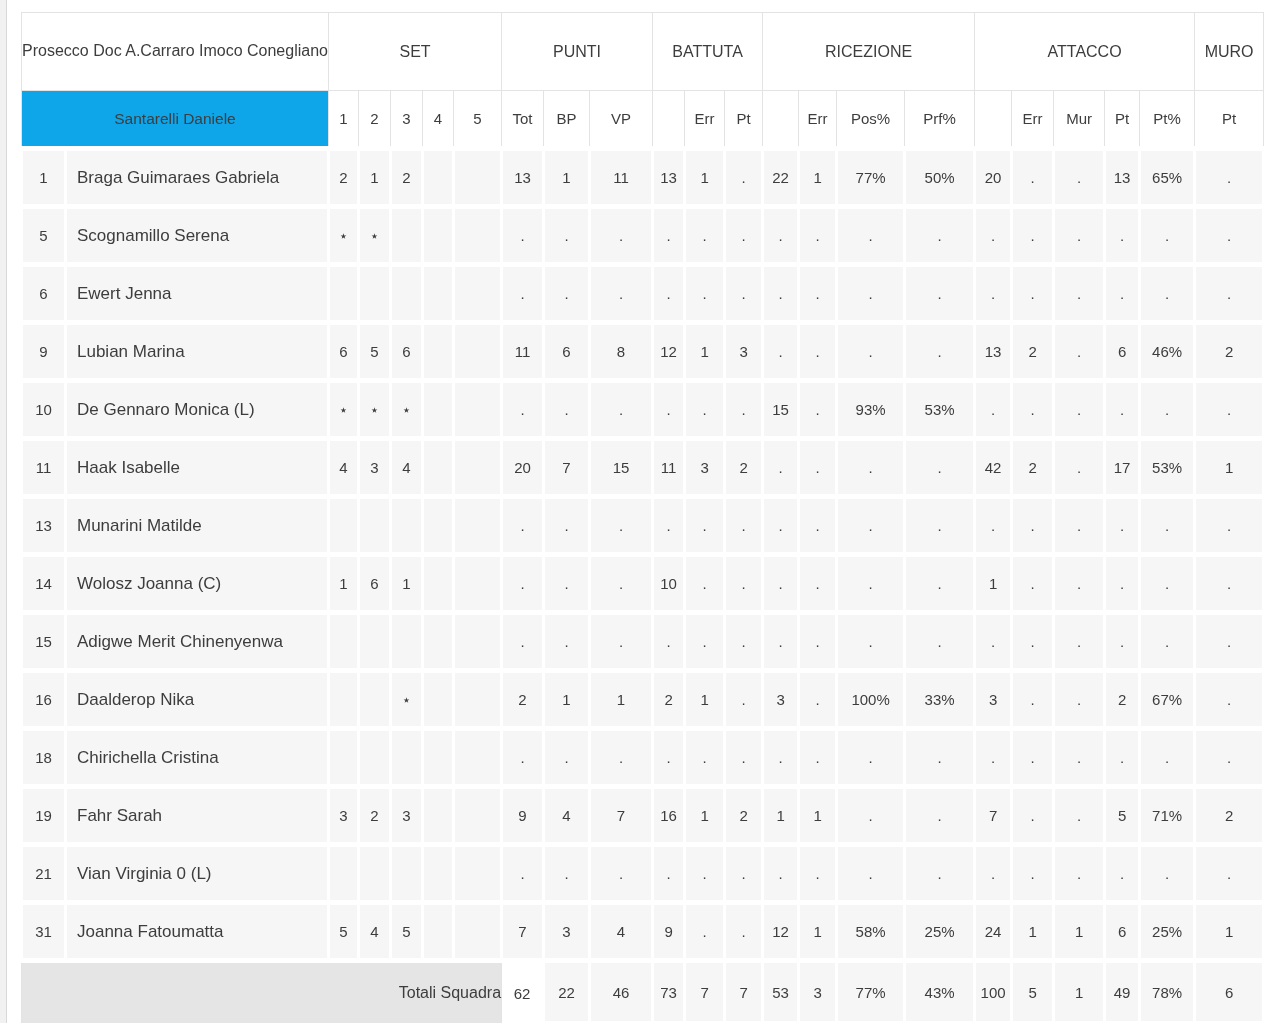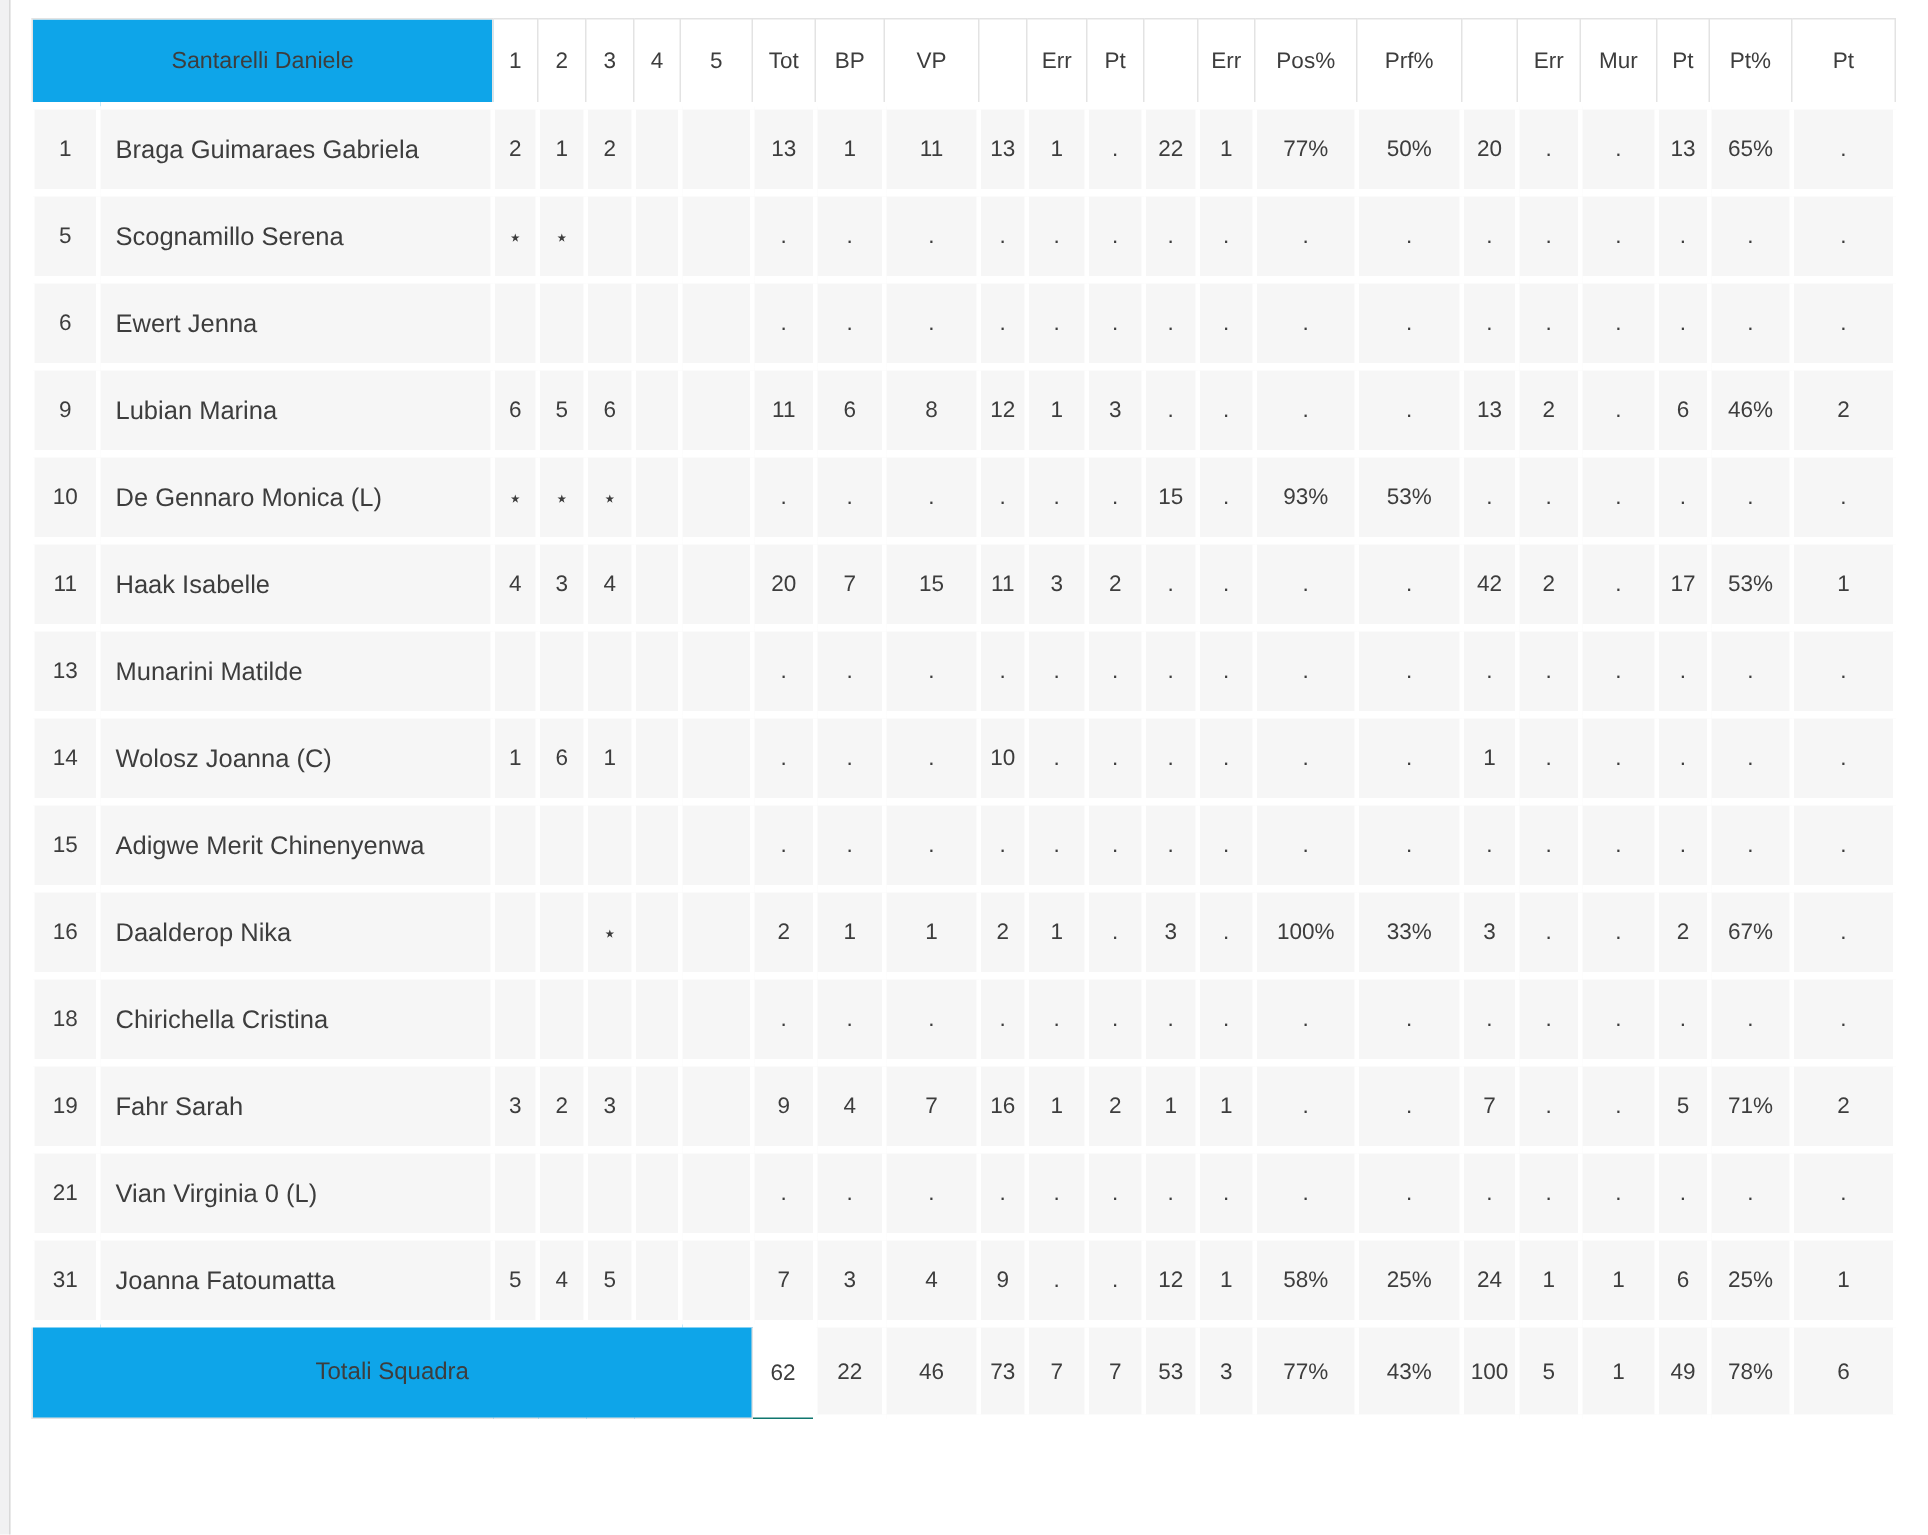--- a/index.html
+++ b/index.html
@@ -34,22 +34,22 @@
   tr.totals-row{ height:63px; }
 
   
   .c {
     background:#f6f6f6; border:solid #ffffff; border-width:5px 3px;
     text-align:center; font-size:15px; color:#3d3d3d;
   }
   .c.name { text-align:left; padding-left:10px; font-size:17px; }
   .c.white { background:#ffffff; border:1px solid #0f766e; }
   .totals-label {
-    background:#0ea5e9; border:1px solid #e3e3e3;
-    text-align:center; font-size:16px;
+    background:#e5e5e5; border:1px solid #e3e3e3;
+    text-align:right; font-size:16px;
   }
 </style>
 </head>
 <body>
 
 <div class="page-edge"></div>
 
 <table class="stats">
   <colgroup>
     <col style="width:44px">
@@ -70,20 +70,29 @@
       <col style="width:68px">
       <col style="width:70px">
     <col style="width:37px">
       <col style="width:42px">
       <col style="width:51px">
       <col style="width:35px">
       <col style="width:55px">
     <col style="width:69px">
   </colgroup>
   <thead>
+    <tr class="group-row">
+      <th class="hd team" colspan="2">Prosecco Doc A.Carraro Imoco Conegliano</th>
+      <th class="hd group" colspan="5">SET</th>
+      <th class="hd group" colspan="3">PUNTI</th>
+      <th class="hd group" colspan="3">BATTUTA</th>
+      <th class="hd group" colspan="4">RICEZIONE</th>
+      <th class="hd group" colspan="5">ATTACCO</th>
+      <th class="hd group">MURO</th>
+    </tr>
     <tr class="sub-row">
       <th class="hd coach" colspan="2">Santarelli Daniele</th>
 
     <th class="hd sub">1</th>
         <th class="hd sub">2</th>
         <th class="hd sub">3</th>
         <th class="hd sub">4</th>
         <th class="hd sub">5</th>
         <th class="hd sub">Tot</th>
         <th class="hd sub">BP</th>

